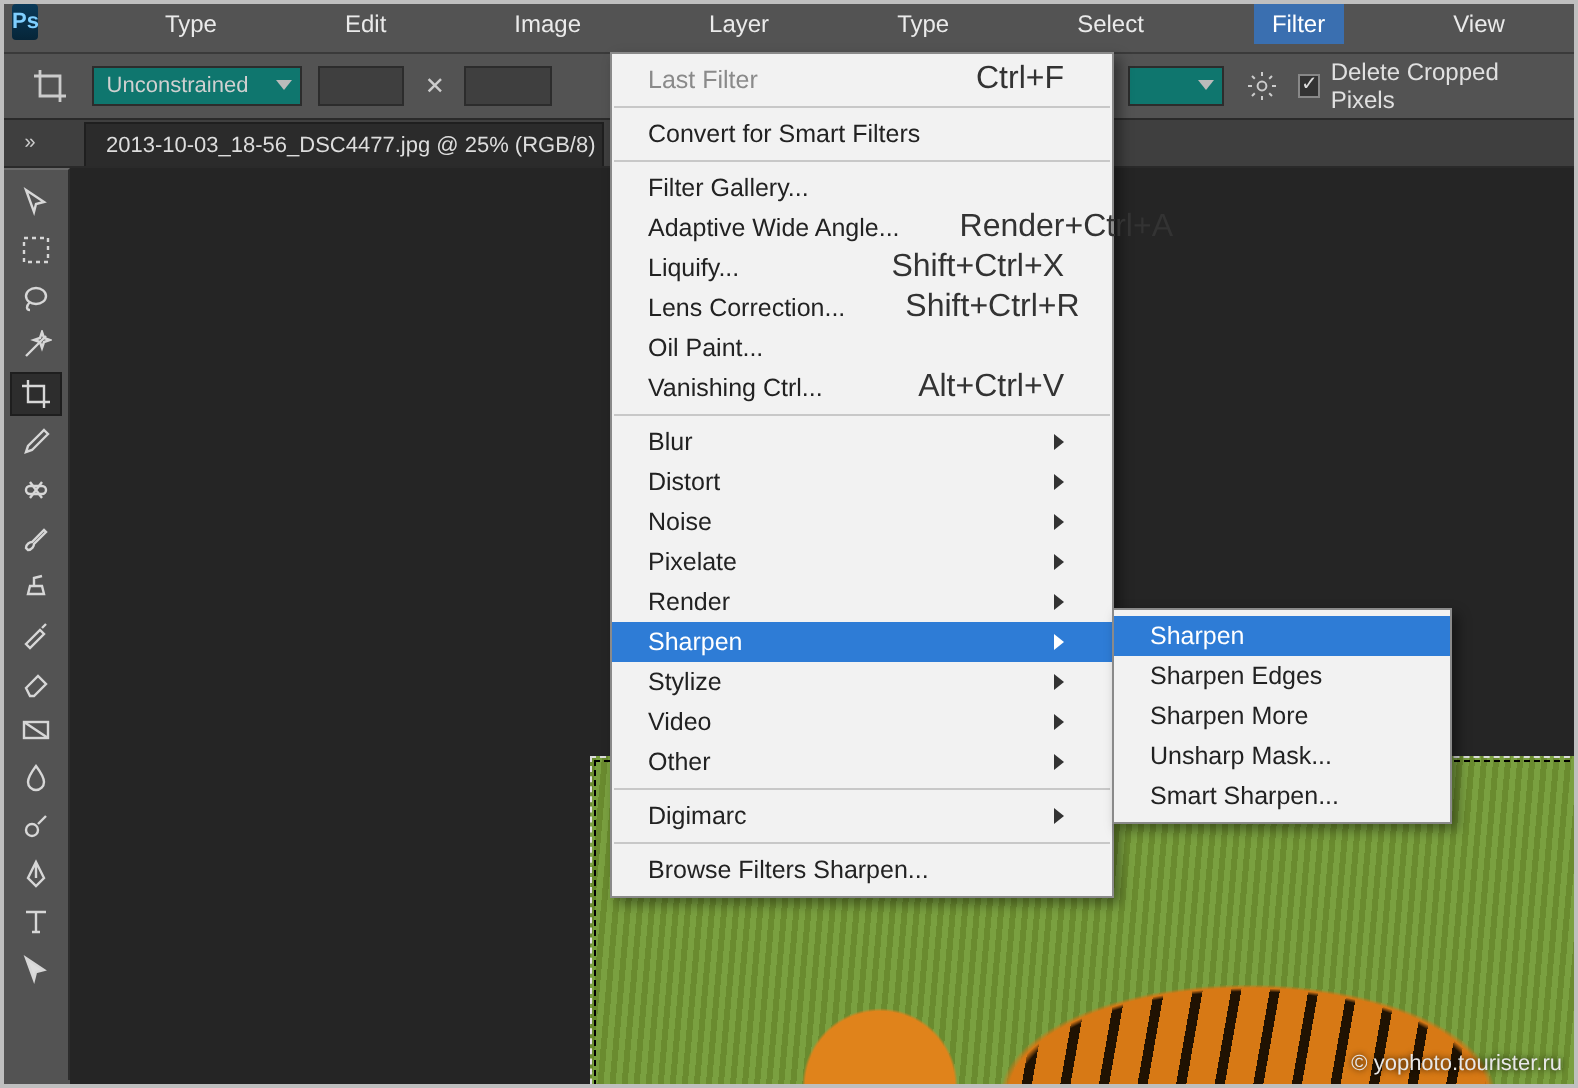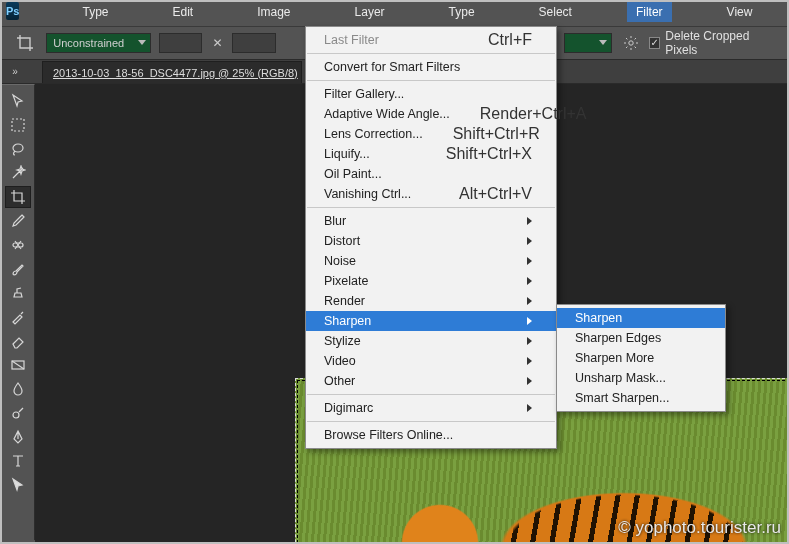--- a/index.html
+++ b/index.html
@@ -5,31 +5,31 @@
   * { box-sizing: border-box; margin: 0; padding: 0; font-family: "Segoe UI", Tahoma, sans-serif; }
   body { width: 789px; height: 544px; background: #535353; overflow: hidden; position: relative; border: 2px solid #bfbfbf; }
   
   .menubar { height: 24px; background: #535353; display: flex; align-items: flex-start; padding: 0 4px; font-size: 12px; color: #eaeaea; gap: 46px; }
   .ps-logo { width: 22px; height: 18px; background: linear-gradient(#0a3a5a,#062538); color:#7fcfff; font-weight:700; font-size:11px; display:flex; align-items:center; justify-content:center; border-radius:2px; margin-right:8px; }
   .menubar .menu { padding: 3px 9px; cursor: default; }
   .menubar .menu.active { background: #3a6fb0; color:#fff; }
   
   .optionsbar { height: 34px; background: #535353; border-top:1px solid #3a3a3a; border-bottom:1px solid #2a2a2a; display:flex; align-items:center; padding: 0 10px; color:#e0e0e0; font-size:12px; gap:8px; position:relative;}
   .crop-icon-btn { width:28px; height:20px; display:flex; align-items:center; justify-content:center; }
-  .dropdown-field { background:#14532d; border:1px solid #2c2c2c; height:20px; display:flex; align-items:center; padding:0 18px 0 6px; position:relative; font-size:11px; color:#d0d0d0;}
+  .dropdown-field { background:#0f766e; border:1px solid #2c2c2c; height:20px; display:flex; align-items:center; padding:0 18px 0 6px; position:relative; font-size:11px; color:#d0d0d0;}
   .dropdown-field .caret { position:absolute; right:4px; top:6px; width:0;height:0;border-left:4px solid transparent;border-right:4px solid transparent;border-top:5px solid #bbb;}
   .opt-input { width:46px; height:20px; background:#3f3f3f; border:1px solid #2c2c2c; }
   .cross { color:#ccc; padding:0 2px;}
   .gear-btn { width:22px; height:22px; display:flex; align-items:center; justify-content:center; margin-left:auto;}
   .checkbox-lbl { display:flex; align-items:center; gap:5px; font-size:12px; }
   .checkbox-lbl .cb { width:12px; height:12px; border:1px solid #888; background:#333; display:flex; align-items:center; justify-content:center; color:#ddd; font-size:10px; line-height:1;}
   .other-dd { width:50px;}
   
   .doc-tabstrip { height: 24px; background:#3f3f3f; border-bottom:1px solid #2a2a2a; display:flex; align-items:flex-end; padding-left:40px;}
-  .doc-tab { background:#2b2b2b; color:#ddd; font-size:11px; height:22px; display:flex; align-items:center; padding:0 10px; border:1px solid #1f1f1f; border-bottom:none; max-width:260px; overflow:hidden; white-space:nowrap;text-decoration:underline;}
+  .doc-tab { background:#2b2b2b; color:#ddd; font-size:11px; height:22px; display:flex; align-items:center; padding:0 10px; border:1px solid #1f1f1f; border-bottom:none; max-width:260px; overflow:hidden; white-space:nowrap;}
   .doc-expand { position:absolute; left:6px; top:62px; width:14px; height:14px; display:flex; align-items:center; justify-content:center; color:#ccc; font-size:10px;}
   
   .toolbar { position:absolute; left:0; top:82px; width:33px; bottom:2px; background:#535353; border-top:1px solid #6a6a6a; border-right:1px solid #2c2c2c; display:flex; flex-direction:column; align-items:center; padding-top:4px;}
   .toolbar .tool { width:26px; height:22px; margin:1px 0; display:flex; align-items:center; justify-content:center; color:#ddd; }
   .toolbar .tool.selected { background:#2d2d2d; border:1px solid #1e1e1e;}
   .toolbar .tool svg { stroke:#d7d7d7; fill:none; stroke-width:1.2;}
   
   .canvas-area { position:absolute; left:33px; top:82px; right:0; bottom:0; background:#252525; overflow:hidden;}
   .canvas-image { position:absolute; left:260px; top:294px; width:500px; height:250px; background: #6b8a3a;}
   
@@ -54,21 +54,21 @@
   .menu-panel { position:absolute; background:#f2f2f2; border:1px solid #8a8a8a; box-shadow:3px 3px 6px rgba(0,0,0,.4); font-size:12.5px; color:#222; padding:3px 0;}
   .menu-panel .item { display:flex; align-items:center; justify-content:space-between; height:20px; padding:0 24px 0 18px; white-space:nowrap; cursor:default;}
   .menu-panel .item .shortcut { color:#333; padding-left:30px; font-size:16px;}
   .menu-panel .item .sub-arrow { width:0;height:0;border-top:4px solid transparent;border-bottom:4px solid transparent;border-left:5px solid #333;}
   .menu-panel .item.highlight { background:#2e7cd6; color:#fff;}
   .menu-panel .item.highlight .sub-arrow{border-left-color:#fff;}
   .menu-panel hr { border:none; border-top:1px solid #c8c8c8; margin:3px 1px;}
   .filter-menu { top:24px; left:303px; width:252px;}
   .sharpen-menu { top:302px; left:554px; width:170px;}
   
-  .watermark { position:absolute; right:6px; bottom:4px; font-size:17px; color:#e8e8e8; text-shadow:0 0 3px #000;margin-top:48px;}
+  .watermark { position:absolute; right:6px; bottom:4px; font-size:11px; color:#e8e8e8; text-shadow:0 0 3px #000;margin-top:48px;}
 </style>
 </head>
 <body>
 
 <div class="menubar">
   <div class="ps-logo">Ps</div>
   <div class="menu">Type</div>
   <div class="menu">Edit</div>
   <div class="menu">Image</div>
   <div class="menu">Layer</div>
@@ -230,28 +230,28 @@
   </div>
   <hr>
   <div class="item">
       <span>Filter Gallery...</span>
     </div>
   <div class="item">
       <span>Adaptive Wide Angle...</span>
       <span class="shortcut">Render+Ctrl+A</span>
     </div>
   <div class="item">
+      <span>Liquify...</span>
+      <span class="shortcut">Shift+Ctrl+X</span>
+    </div>
+  <div class="item">
       <span>Lens Correction...</span>
       <span class="shortcut">Shift+Ctrl+R</span>
     </div>
   <div class="item">
-      <span>Liquify...</span>
-      <span class="shortcut">Shift+Ctrl+X</span>
-    </div>
-  <div class="item">
       <span>Oil Paint...</span>
     </div>
   <div class="item">
       <span>Vanishing Ctrl...</span>
       <span class="shortcut">Alt+Ctrl+V</span>
     </div>
   <hr>
   <div class="item">
       <span>Blur</span>
       <span class="sub-arrow"></span>
@@ -288,21 +288,21 @@
       <span>Other</span>
       <span class="sub-arrow"></span>
     </div>
   <hr>
   <div class="item">
       <span>Digimarc</span>
       <span class="sub-arrow"></span>
     </div>
   <hr>
   <div class="item">
-      <span>Browse Filters Online...</span>
+      <span>Browse Filters Sharpen...</span>
     </div>
 </div>
 
 <div class="menu-panel sharpen-menu">
   <div class="item highlight">
       <span>Sharpen</span>
     </div>
   <div class="item">
       <span>Sharpen Edges</span>
     </div>

